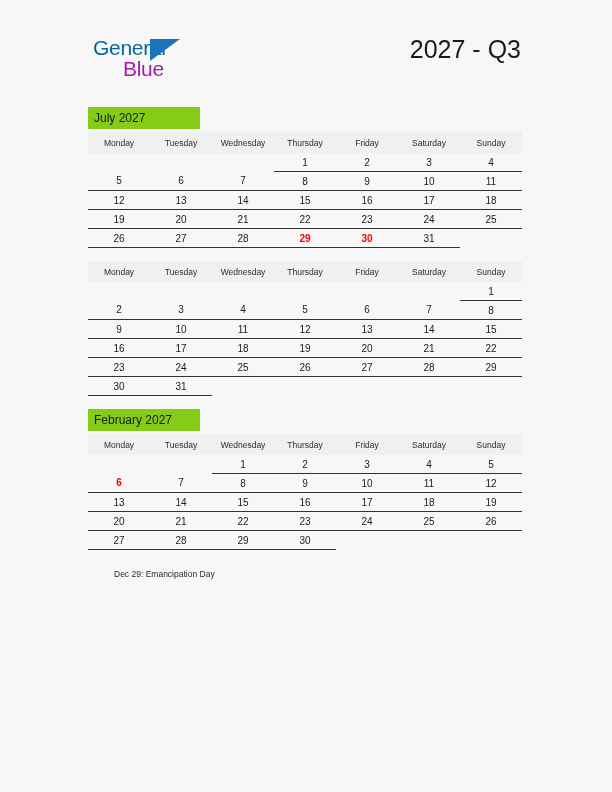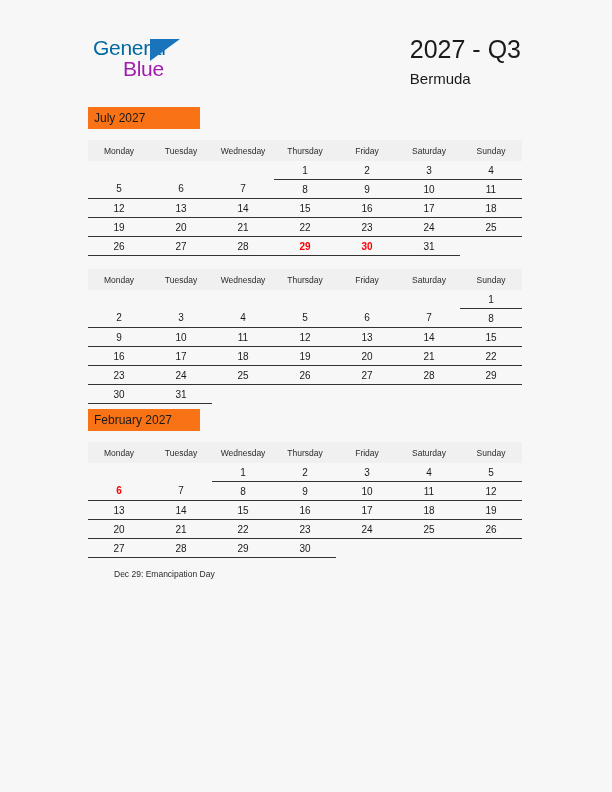--- a/index.html
+++ b/index.html
@@ -85,32 +85,32 @@
     position: absolute;
     left: 88px;
     width: 434px;
   }
   #month-0 { top: 107px; }
   #month-1 { top: 258px; }
   #month-2 { top: 409px; }
 
   .month-title {
     display: inline-block;
-    background: #f97316;
+    background: #84cc16;
     font-size: 12px;
     color: #1a1a1a;
     padding: 4px 8px 4px 6px;
     min-width: 98px;
     line-height: 14px;
   }
 
   table.cal {
     border-collapse: collapse;
     width: 434px;
-    margin-top: 11px;
+    margin-top: 3px;
     table-layout: fixed;
   }
   table.cal th {
     background: #f0f0f0;
     font-size: 8.5px;
     font-weight: normal;
     color: #2b2b2b;
     text-align: center;
     padding: 5px 0 5px 0;
     border: none;
@@ -160,21 +160,20 @@
 <div class="header">
 
   <div class="logo">
     <span class="logo-general">General</span>
     <span class="logo-triangle"></span>
     <span class="logo-blue">Blue</span>
   </div>
 
   <div class="title-block">
     <div class="title-main">2027 - Q3</div>
-    <div class="title-sub">Bermuda</div>
   </div>
 
 </div>
 
 <div class="month-block" id="month-0">
   <div class="month-title">July 2027</div>
   <table class="cal">
     <thead>
       <tr>
         <th>Monday</th>

